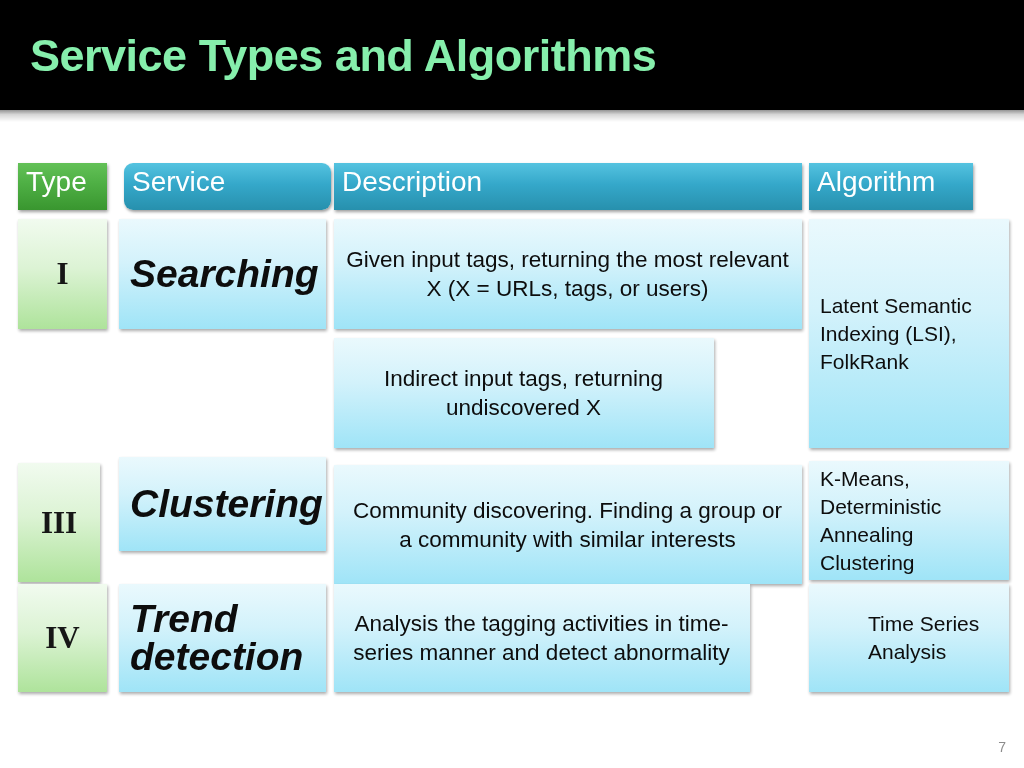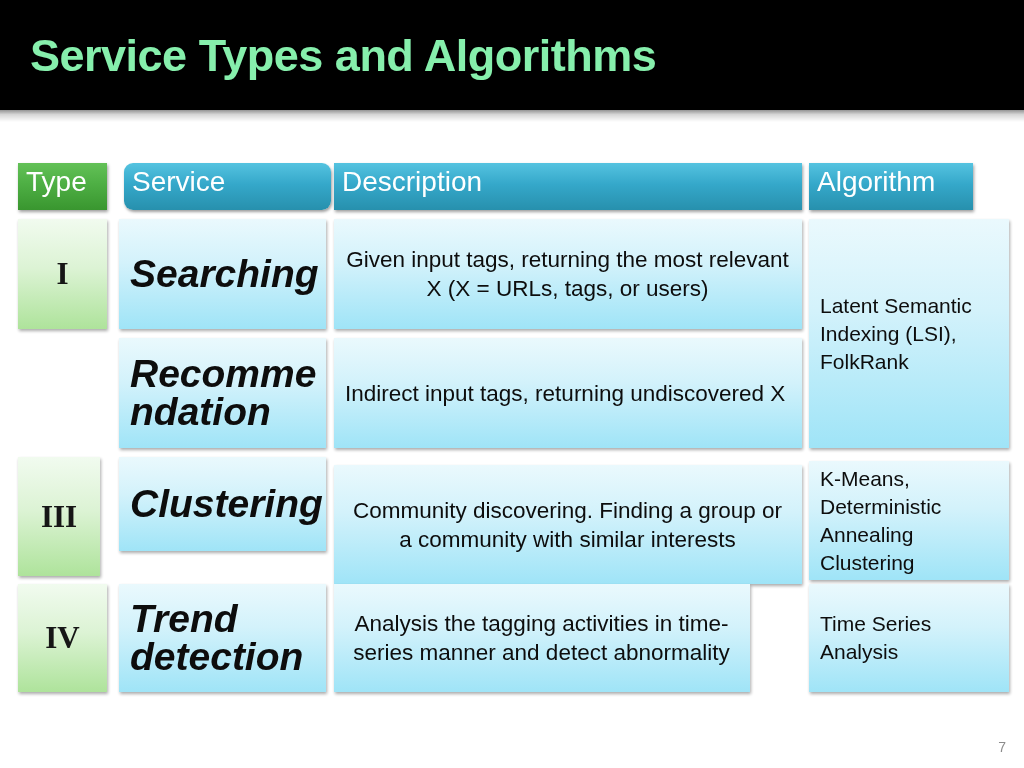--- a/index.html
+++ b/index.html
@@ -171,32 +171,29 @@
   <div class="cell body-green" style="left:0px; top:56px; width:89px; height:110px;">
     <div class="type-text">I</div>
   </div>
   <div class="cell body-blue" style="left:101px; top:56px; width:207px; height:110px;">
     <div class="service-text">Searching</div>
   </div>
   <div class="cell body-blue" style="left:316px; top:56px; width:468px; height:110px;">
     <div class="desc-text">Given input tags, returning the most relevant X (X = URLs, tags, or users)</div>
   </div>
 
-  <div class="cell body-blue" style="left:101px; top:175px; width:207px; height:110px;">
-    <div class="service-text">Recomme ndation</div>
-  </div>
-  <div class="cell body-blue" style="left:316px; top:175px; width:468px; height:110px;">
+  <div class="cell body-blue" style="left:316px; top:175px; width:380px; height:110px;">
     <div class="desc-text">Indirect input tags, returning undiscovered X</div>
   </div>
 
   <div class="cell body-blue" style="left:791px; top:56px; width:200px; height:229px;">
     <div class="algo-text">Latent Semantic Indexing (LSI), FolkRank</div>
   </div>
 
-  <div class="cell body-green" style="left:0px; top:294px; width:82px; height:119px;">
+  <div class="cell body-green" style="left:0px; top:300px; width:82px; height:119px;">
     <div class="type-text">III</div>
   </div>
   <div class="cell body-blue" style="left:101px; top:294px; width:207px; height:94px;">
     <div class="service-text">Clustering</div>
   </div>
   <div class="cell body-blue" style="left:316px; top:302px; width:468px; height:119px;">
     <div class="desc-text">Community discovering. Finding a group or a community with similar interests</div>
   </div>
   <div class="cell body-blue" style="left:791px; top:298px; width:200px; height:119px;">
     <div class="algo-text">K-Means, Deterministic Annealing Clustering</div>
@@ -204,19 +201,19 @@
 
   <div class="cell body-green" style="left:0px; top:421px; width:89px; height:108px;">
     <div class="type-text">IV</div>
   </div>
   <div class="cell body-blue" style="left:101px; top:421px; width:207px; height:108px;">
     <div class="service-text">Trend detection</div>
   </div>
   <div class="cell body-blue" style="left:316px; top:421px; width:416px; height:108px;">
     <div class="desc-text">Analysis the tagging activities in time-series manner and detect abnormality</div>
   </div>
-  <div class="cell body-blue" style="left:791px; top:421px; width:200px; height:108px;">
+  <div class="cell body-blue" style="left:791px; top:421px; width:200px; height:108px;padding-left:48px;">
     <div class="algo-text">Time Series Analysis</div>
   </div>
 
 </div>
 
 <div id="page-number">7</div>
 
 </body></html>

